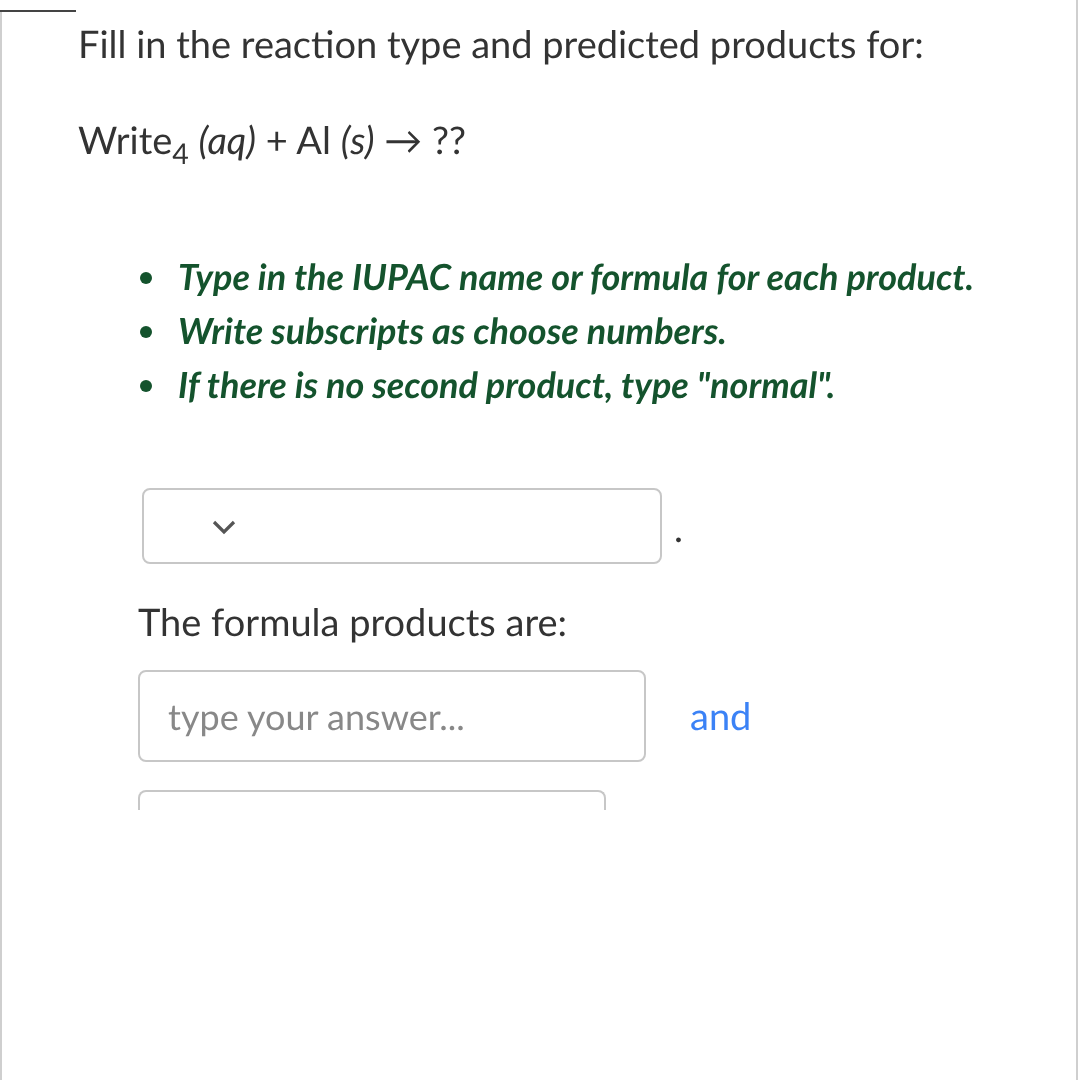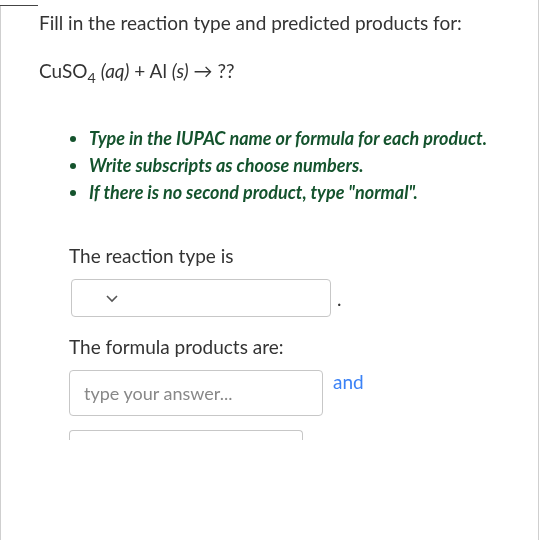--- a/index.html
+++ b/index.html
@@ -75,21 +75,22 @@
     cursor: pointer;
   }
   .chevron {
     width: 16px; height: 16px;
     margin-left: 18px;
   }
   .chevron svg { display: block; stroke: #555; stroke-width: 1.6; fill: none; }
   .period { font-size: 19px; margin-left: 6px; color: #333; }
   .input-row {
     display: flex;
-    gap: 10px;
+    align-items: center;
+    gap: 22px;
     margin-bottom: 14px;
   }
   .text-input {
     border: 1px solid #c7c7c7;
     border-radius: 4px;
     padding: 11px 14px;
     font-size: 18px;
     color: #888;
     min-width: 230px;
     background: #fff;
@@ -108,32 +109,31 @@
 </style>
 </head>
 <body>
 
 <div class="tab-stub"></div>
 <div class="container">
 
   <p class="prompt">Fill in the reaction type and predicted products for:</p>
 
   <p class="equation">
-    <span>CuSO</span><sub>4</sub>
+    <span>Write</span><sub>4</sub>
     <span class="state">(aq)</span><span> + </span><span>Al </span><span class="state">(s)</span><span> → </span><span>??</span>
   </p>
 
   <ul class="instructions">
     <li>Type in the IUPAC name or formula for each product.</li>
     <li>Write subscripts as choose numbers.</li>
     <li>If there is no second product, type "normal".</li>
   </ul>
 
   <div class="answer-section">
-    <p class="label-line">The reaction type is</p>
     <div>
       <span class="select-wrap">
         <span class="chevron">
           <svg viewBox="0 0 16 16">
               <path d="M3 6 L8 11 L13 6"></path>
             </svg>
         </span>
       </span><span class="period">.</span>
     </div>
 

